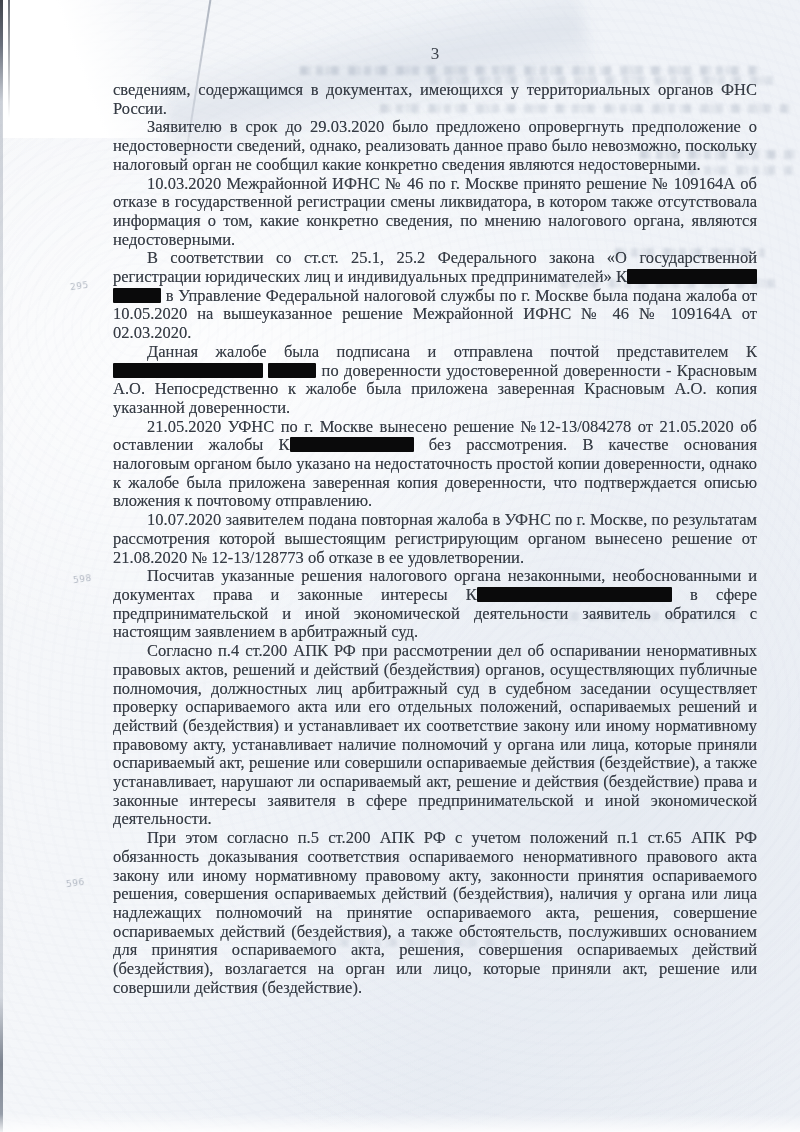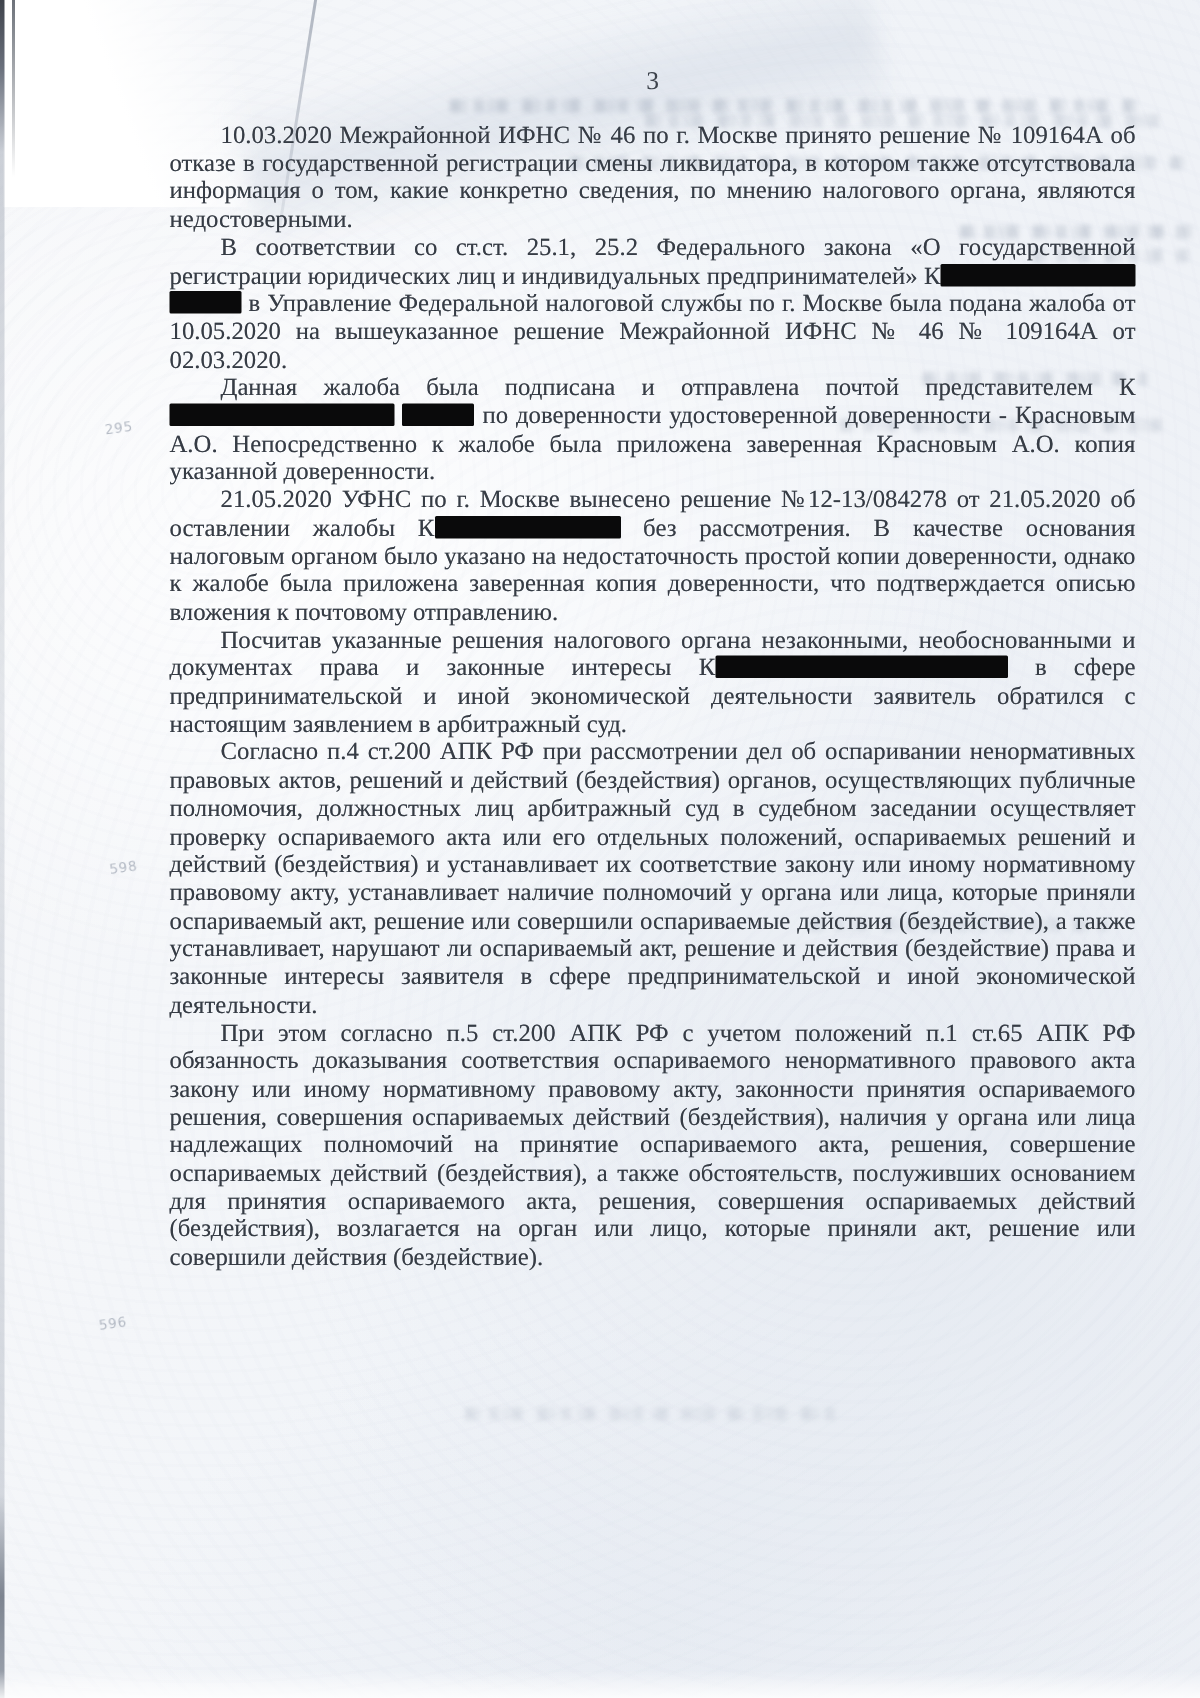--- a/index.html
+++ b/index.html
@@ -108,27 +108,30 @@
   <div class="ghost" style="top:612px;left:540px;width:200px;opacity:.28;"></div>
   <div class="ghost" style="top:938px;left:310px;width:250px;opacity:.25;"></div>
 
   <span class="mark" style="left:70px;top:281px;">295</span>
   <span class="mark" style="left:73px;top:574px;">598</span>
   <span class="mark" style="left:66px;top:878px;">596</span>
 
   <div class="content">
     <div class="pageno">3</div>
 
+    <p class="body-par cont">сведениям, содержащимся в документах, имеющихся у территориальных органов ФНС России.</p>
+    <p class="body-par">Заявителю в срок до 29.03.2020 было предложено опровергнуть предположение о недостоверности сведений, однако, реализовать данное право было невозможно, поскольку налоговый орган не сообщил какие конкретно сведения являются недостоверными.</p>
     <p class="body-par">10.03.2020 Межрайонной ИФНС № 46 по г. Москве принято решение № 109164А об отказе в государственной регистрации смены ликвидатора, в котором также отсутствовала информация о том, какие конкретно сведения, по мнению налогового органа, являются недостоверными.</p>
 
     <p class="body-par"><span>В соответствии со ст.ст. 25.1, 25.2 Федерального закона «О государственной регистрации юридических лиц и индивидуальных предпринимателей» К</span><span class="redact w130"></span> <span class="redact w48"></span><span> в Управление Федеральной налоговой службы по г. Москве была подана жалоба от 10.05.2020 на вышеуказанное решение Межрайонной ИФНС № 46 № 109164А от 02.03.2020.</span></p>
 
-    <p class="body-par"><span>Данная жалоба была подписана и отправлена почтой представителем К</span><span class="redact w150"></span> <span class="redact w48"></span><span> по доверенности удостоверенной доверенности - Красновым А.О. Непосредственно к жалобе была приложена заверенная Красновым А.О. копия указанной доверенности.</span></p>
+    <p class="body-par"><span>Данная жалобе была подписана и отправлена почтой представителем К</span><span class="redact w150"></span> <span class="redact w48"></span><span> по доверенности удостоверенной доверенности - Красновым А.О. Непосредственно к жалобе была приложена заверенная Красновым А.О. копия указанной доверенности.</span></p>
 
     <p class="body-par"><span>21.05.2020 УФНС по г. Москве вынесено решение №12-13/084278 от 21.05.2020 об оставлении жалобы К</span><span class="redact w124"></span><span> без рассмотрения. В качестве основания налоговым органом было указано на недостаточность простой копии доверенности, однако к жалобе была приложена заверенная копия доверенности, что подтверждается описью вложения к почтовому отправлению.</span></p>
 
+    <p class="body-par">10.07.2020 заявителем подана повторная жалоба в УФНС по г. Москве, по результатам рассмотрения которой вышестоящим регистрирующим органом вынесено решение от 21.08.2020 № 12-13/128773 об отказе в ее удовлетворении.</p>
 
     <p class="body-par"><span>Посчитав указанные решения налогового органа незаконными, необоснованными и документах права и законные интересы К</span><span class="redact w195"></span><span> в сфере предпринимательской и иной экономической деятельности заявитель обратился с настоящим заявлением в арбитражный суд.</span></p>
 
     <p class="body-par">Согласно п.4 ст.200 АПК РФ при рассмотрении дел об оспаривании ненормативных правовых актов, решений и действий (бездействия) органов, осуществляющих публичные полномочия, должностных лиц арбитражный суд в судебном заседании осуществляет проверку оспариваемого акта или его отдельных положений, оспариваемых решений и действий (бездействия) и устанавливает их соответствие закону или иному нормативному правовому акту, устанавливает наличие полномочий у органа или лица, которые приняли оспариваемый акт, решение или совершили оспариваемые действия (бездействие), а также устанавливает, нарушают ли оспариваемый акт, решение и действия (бездействие) права и законные интересы заявителя в сфере предпринимательской и иной экономической деятельности.</p>
     <p class="body-par">При этом согласно п.5 ст.200 АПК РФ с учетом положений п.1 ст.65 АПК РФ обязанность доказывания соответствия оспариваемого ненормативного правового акта закону или иному нормативному правовому акту, законности принятия оспариваемого решения, совершения оспариваемых действий (бездействия), наличия у органа или лица надлежащих полномочий на принятие оспариваемого акта, решения, совершение оспариваемых действий (бездействия), а также обстоятельств, послуживших основанием для принятия оспариваемого акта, решения, совершения оспариваемых действий (бездействия), возлагается на орган или лицо, которые приняли акт, решение или совершили действия (бездействие).</p>
   </div>
 </div>
 
 </body></html>

